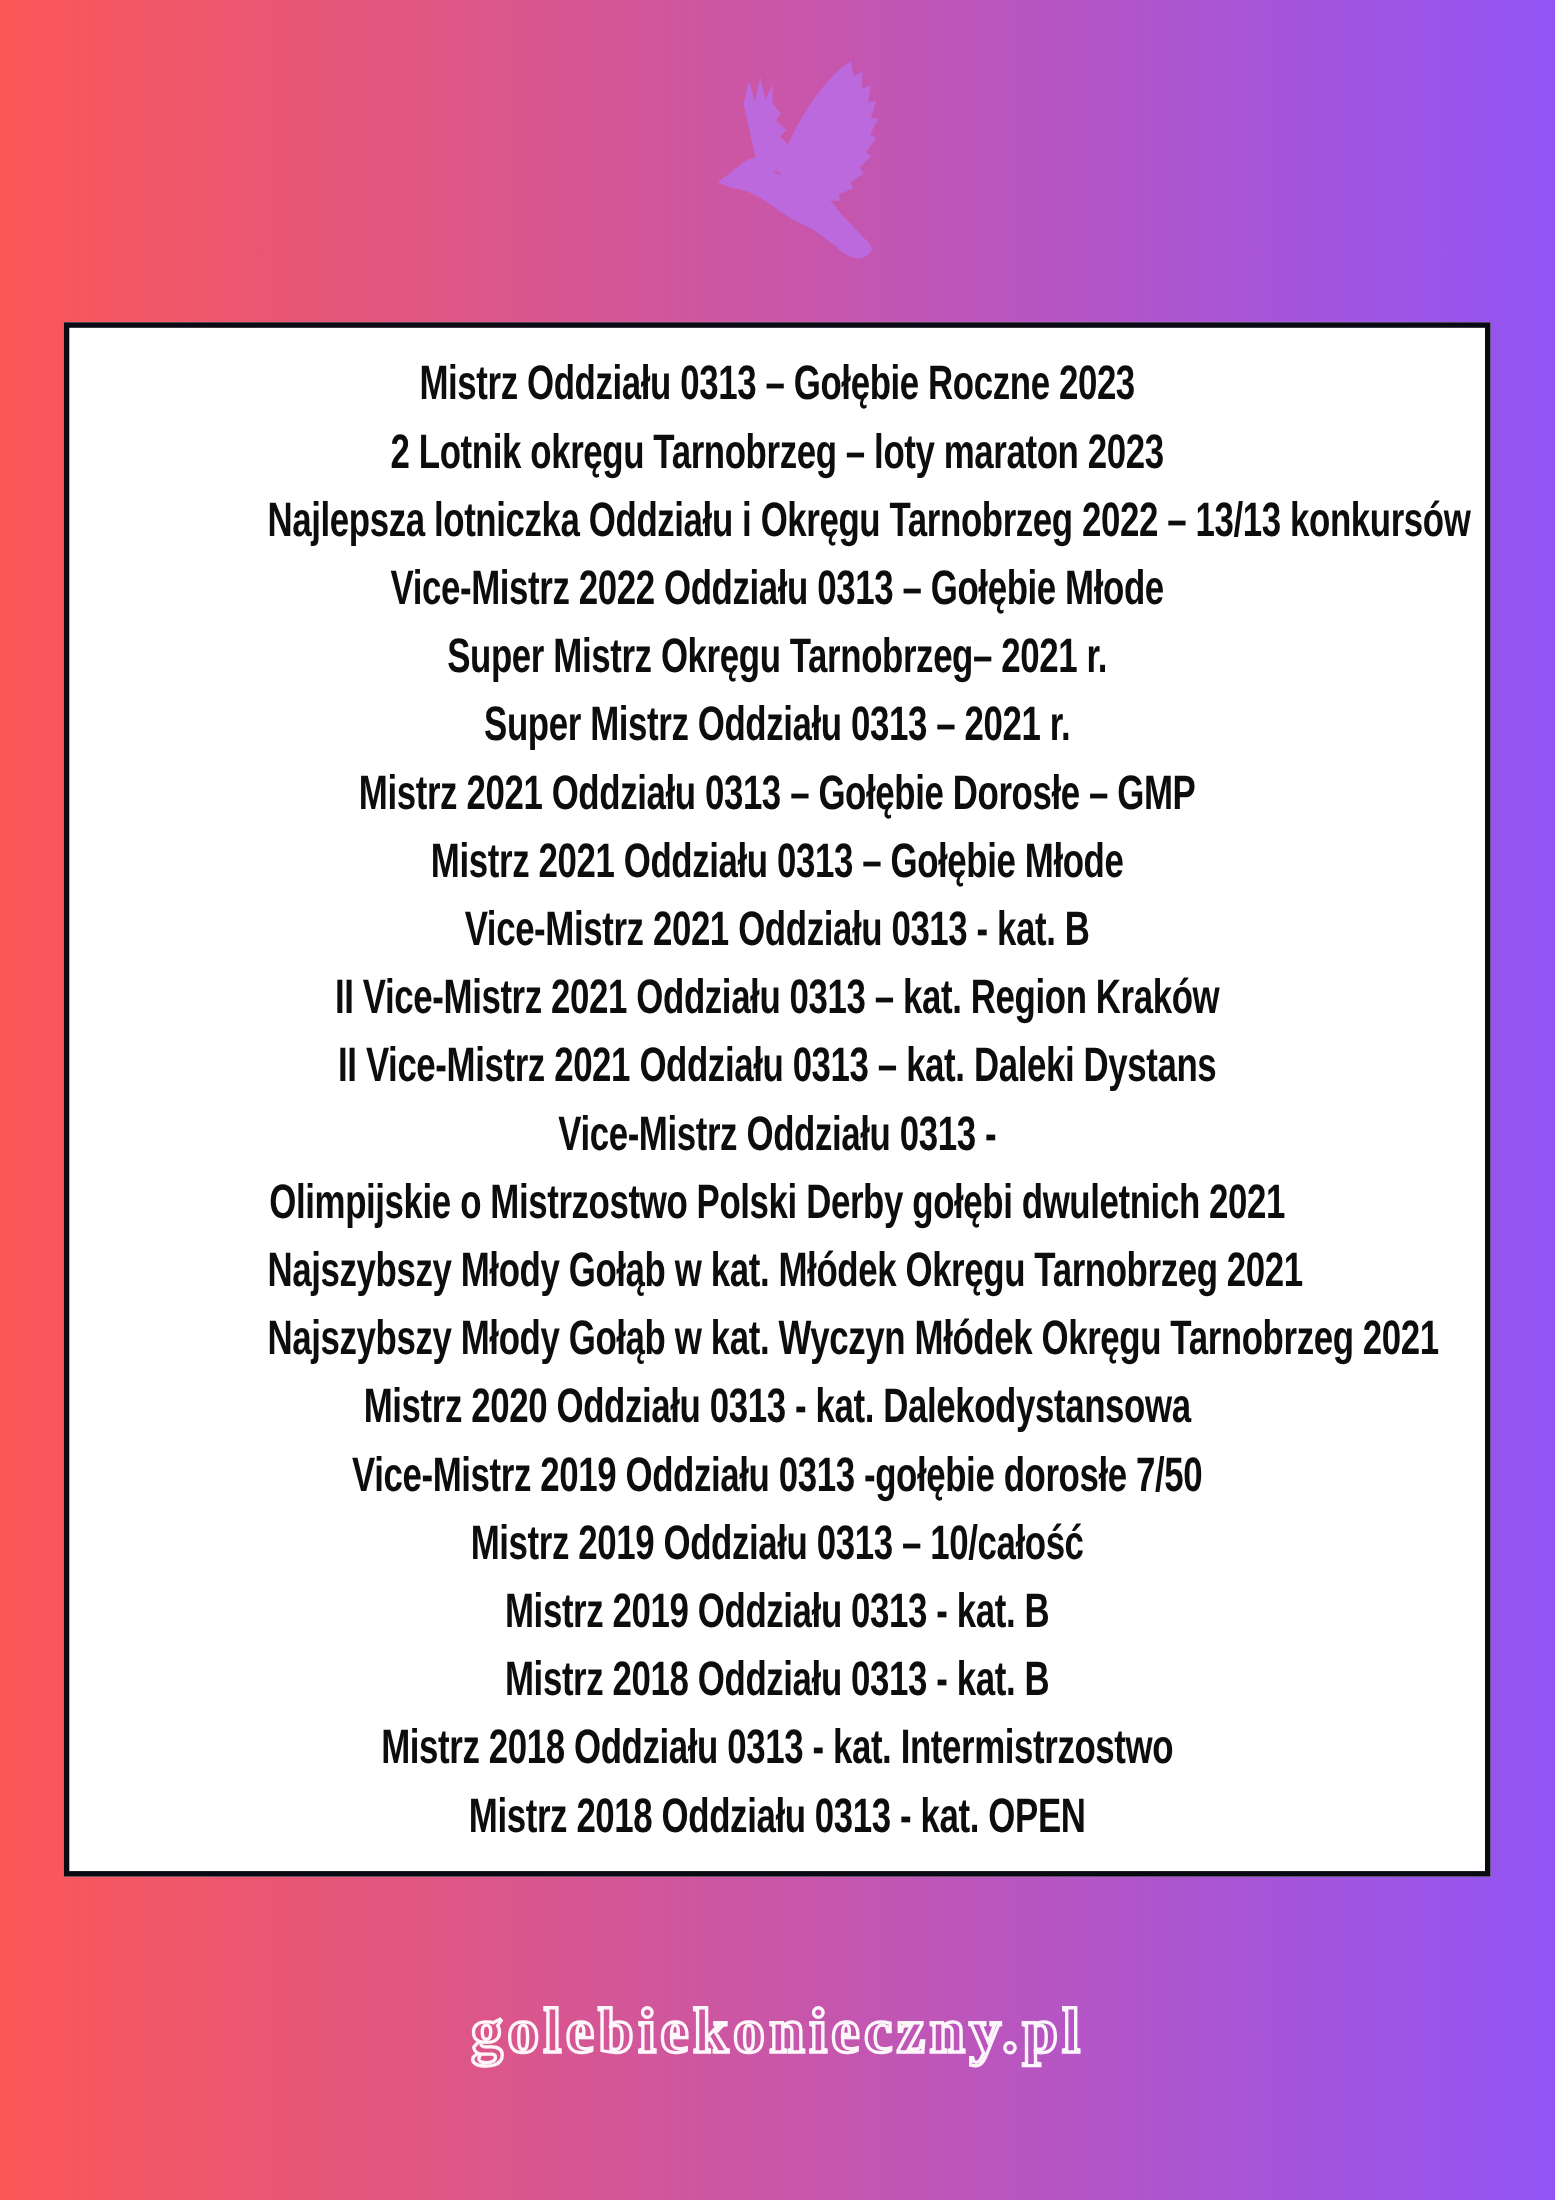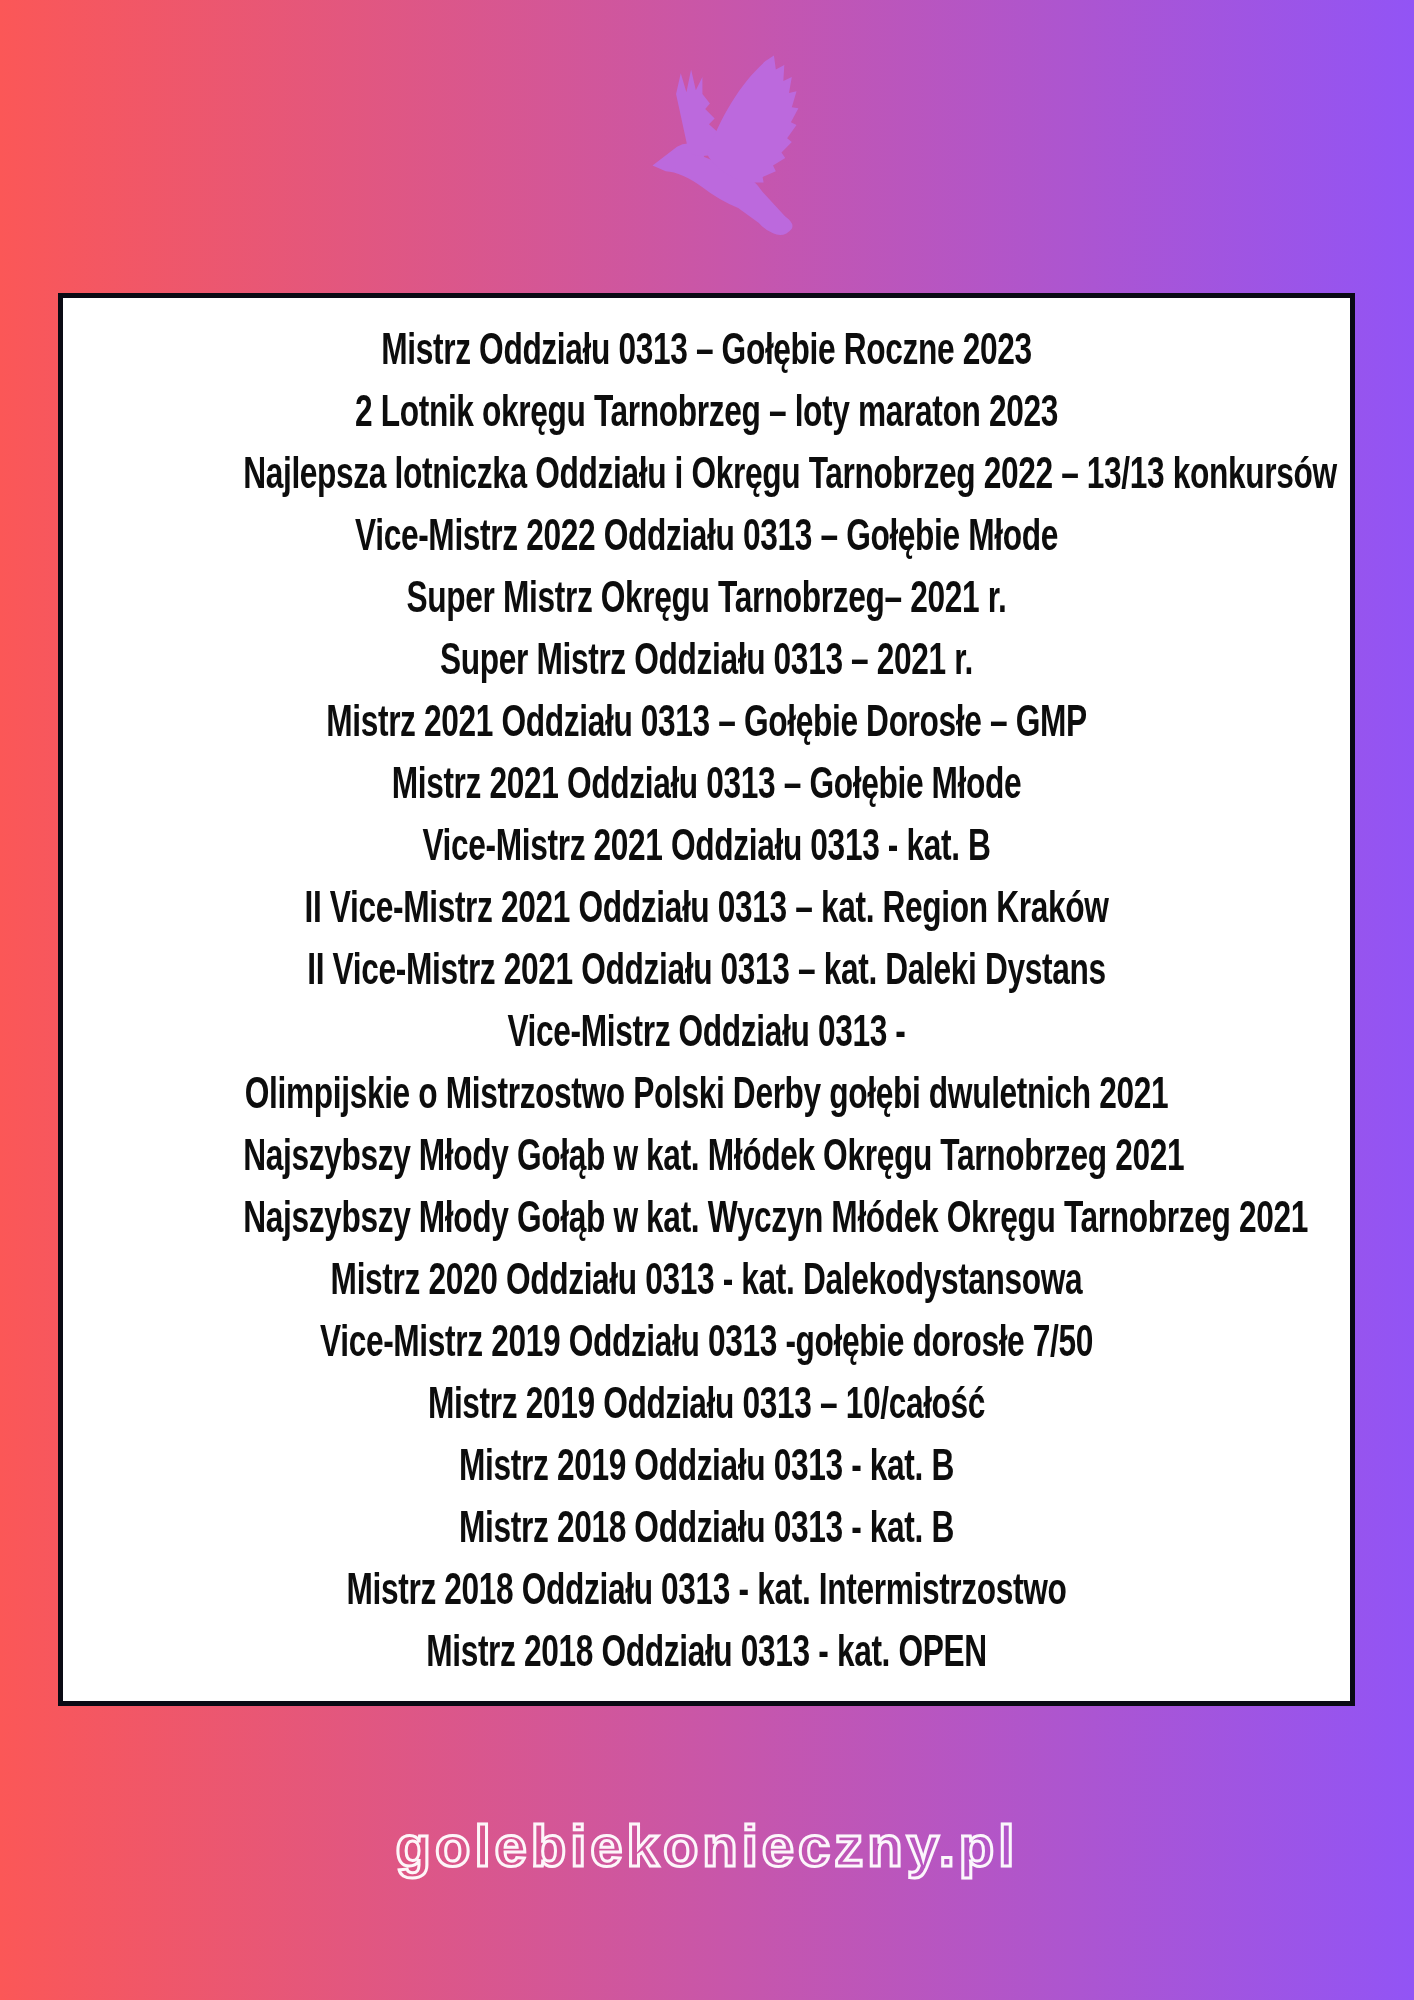--- a/index.html
+++ b/index.html
@@ -43,21 +43,21 @@
     color: #0d0d0d;
     transform: scaleX(0.72);
     transform-origin: 50% 50%;
   }
   .footer {
     position: absolute;
     left: 0;
     top: 1812px;
     width: 1414px;
     text-align: center;
-    font-family: Liberation Sans, sans-serif;
+    font-family: Liberation Serif, serif;
     font-size: 58px;
     font-weight: 700;
     letter-spacing: 4px;
     color: transparent;
     -webkit-text-stroke: 3px rgba(255,255,255,0.95);
     white-space: nowrap;
   }
 </style>
 </head>
 <body>

